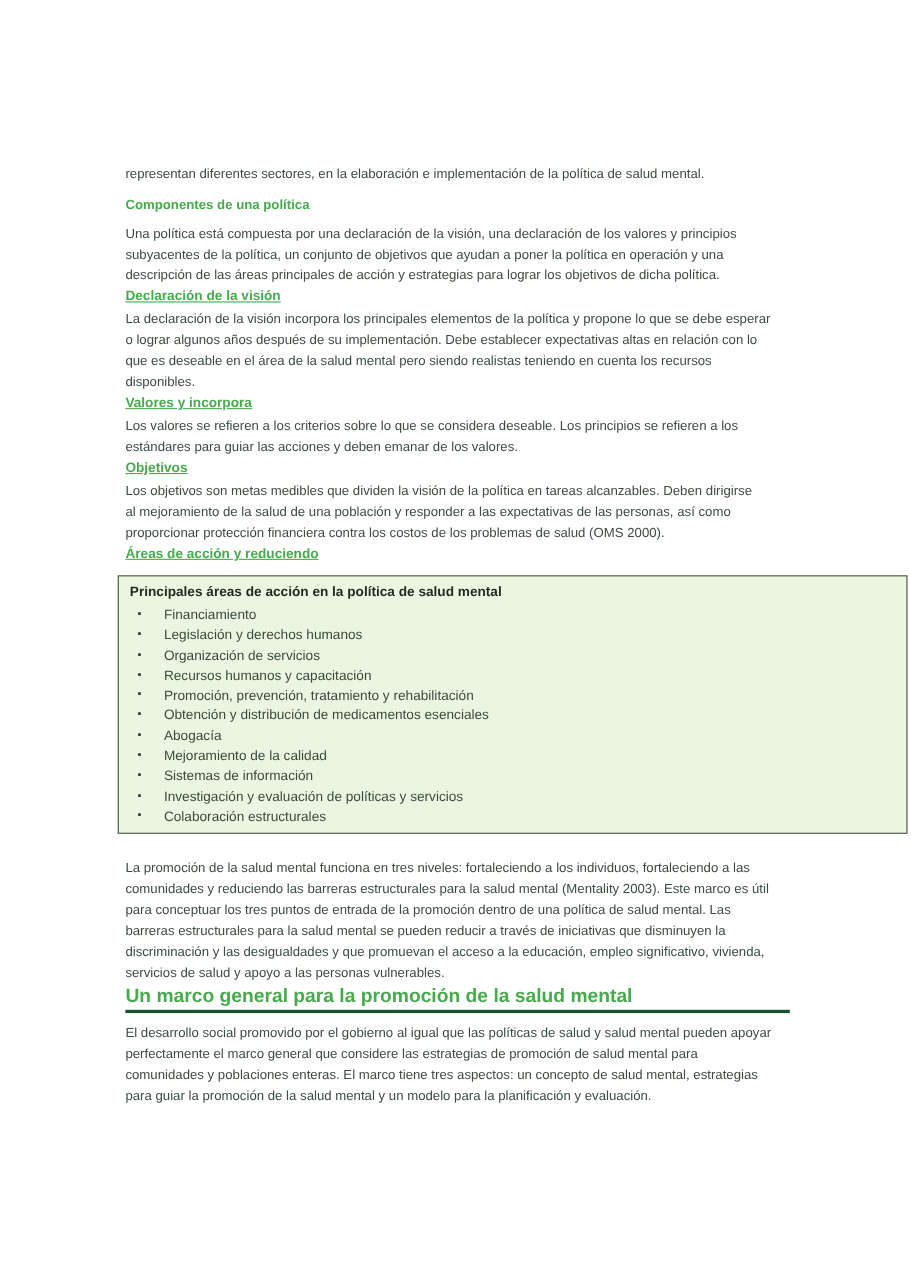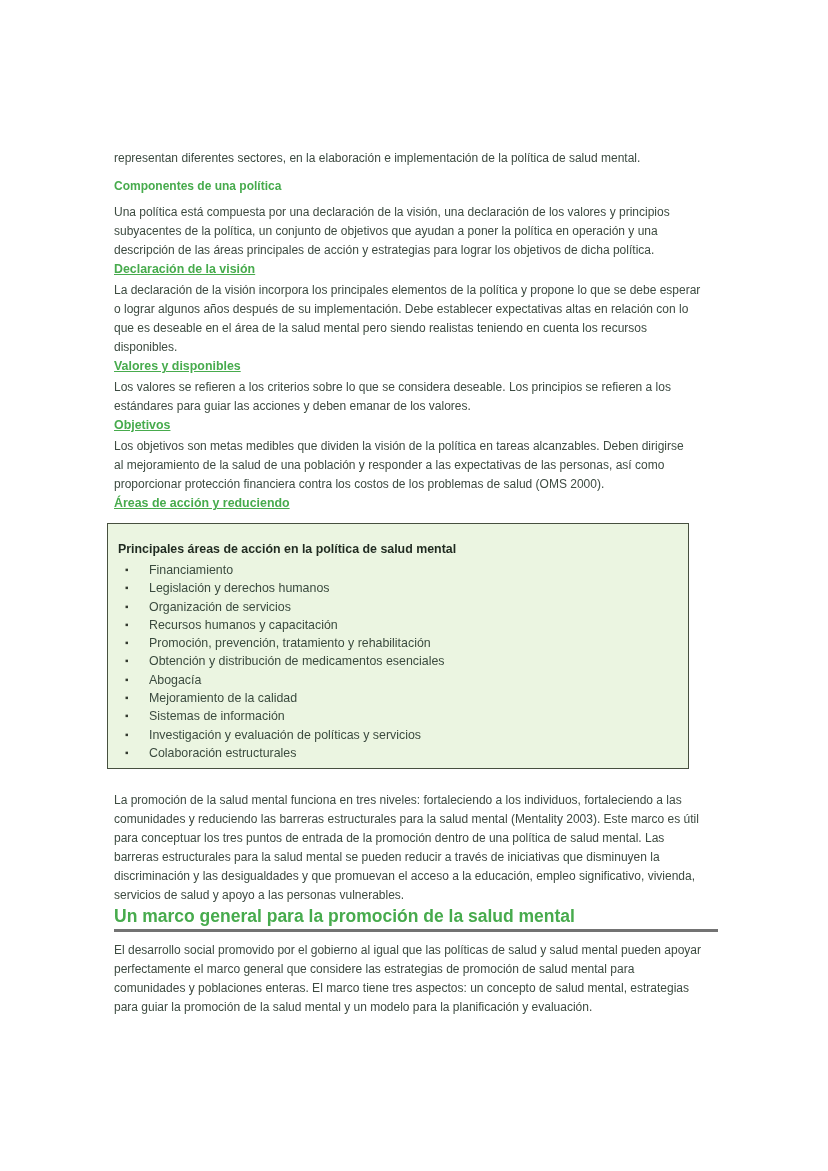--- a/index.html
+++ b/index.html
@@ -45,24 +45,24 @@
     margin: 0;
     font-size: 12.4px;
     line-height: 19px;
     font-weight: bold;
     color: #47ab4d;
     text-decoration: underline;
   }
   .action-box {
     box-sizing: border-box;
     margin: 10px 0 22px -7px;
-    width: 582px;
+    width: 718px;
     background: #ebf5e1;
     border: 1px solid #47503f;
-    padding: 16px 10px 6px 10px;
+    padding: 5px 10px 6px 10px;
   }
   .action-box .box-title {
     font-size: 12.4px;
     line-height: 18px;
     font-weight: bold;
     color: #1f2a20;
     margin: 0 0 3px 0;
   }
   .action-box ul {
     list-style: none;
@@ -85,21 +85,21 @@
     color: #333a30;
   }
   h1.main-heading {
     margin: 1px 0 0 0;
     width: 604px;
     font-size: 17.5px;
     line-height: 20px;
     font-weight: bold;
     color: #47ab4d;
     padding-bottom: 3px;
-    border-bottom: 3px solid #737373;
+    border-bottom: 3px solid #14532d;
   }
   h1.main-heading + p.body-par {
     margin-top: 9px;
   }
 </style>
 </head>
 <body>
 
 <div class="content">
 
@@ -110,21 +110,21 @@
   <p class="body-par">Una política está compuesta por una declaración de la visión, una declaración de los valores y principios
 subyacentes de la política, un conjunto de objetivos que ayudan a poner la política en operación y una
 descripción de las áreas principales de acción y estrategias para lograr los objetivos de dicha política.</p>
 
   <h3 class="subsection-heading">Declaración de la visión</h3>
   <p class="body-par">La declaración de la visión incorpora los principales elementos de la política y propone lo que se debe esperar
 o lograr algunos años después de su implementación. Debe establecer expectativas altas en relación con lo
 que es deseable en el área de la salud mental pero siendo realistas teniendo en cuenta los recursos
 disponibles.</p>
 
-  <h3 class="subsection-heading">Valores y disponibles</h3>
+  <h3 class="subsection-heading">Valores y incorpora</h3>
   <p class="body-par">Los valores se refieren a los criterios sobre lo que se considera deseable. Los principios se refieren a los
 estándares para guiar las acciones y deben emanar de los valores.</p>
 
   <h3 class="subsection-heading">Objetivos</h3>
   <p class="body-par">Los objetivos son metas medibles que dividen la visión de la política en tareas alcanzables. Deben dirigirse
 al mejoramiento de la salud de una población y responder a las expectativas de las personas, así como
 proporcionar protección financiera contra los costos de los problemas de salud (OMS 2000).</p>
 
   <h3 class="subsection-heading">Áreas de acción y reduciendo</h3>
 

